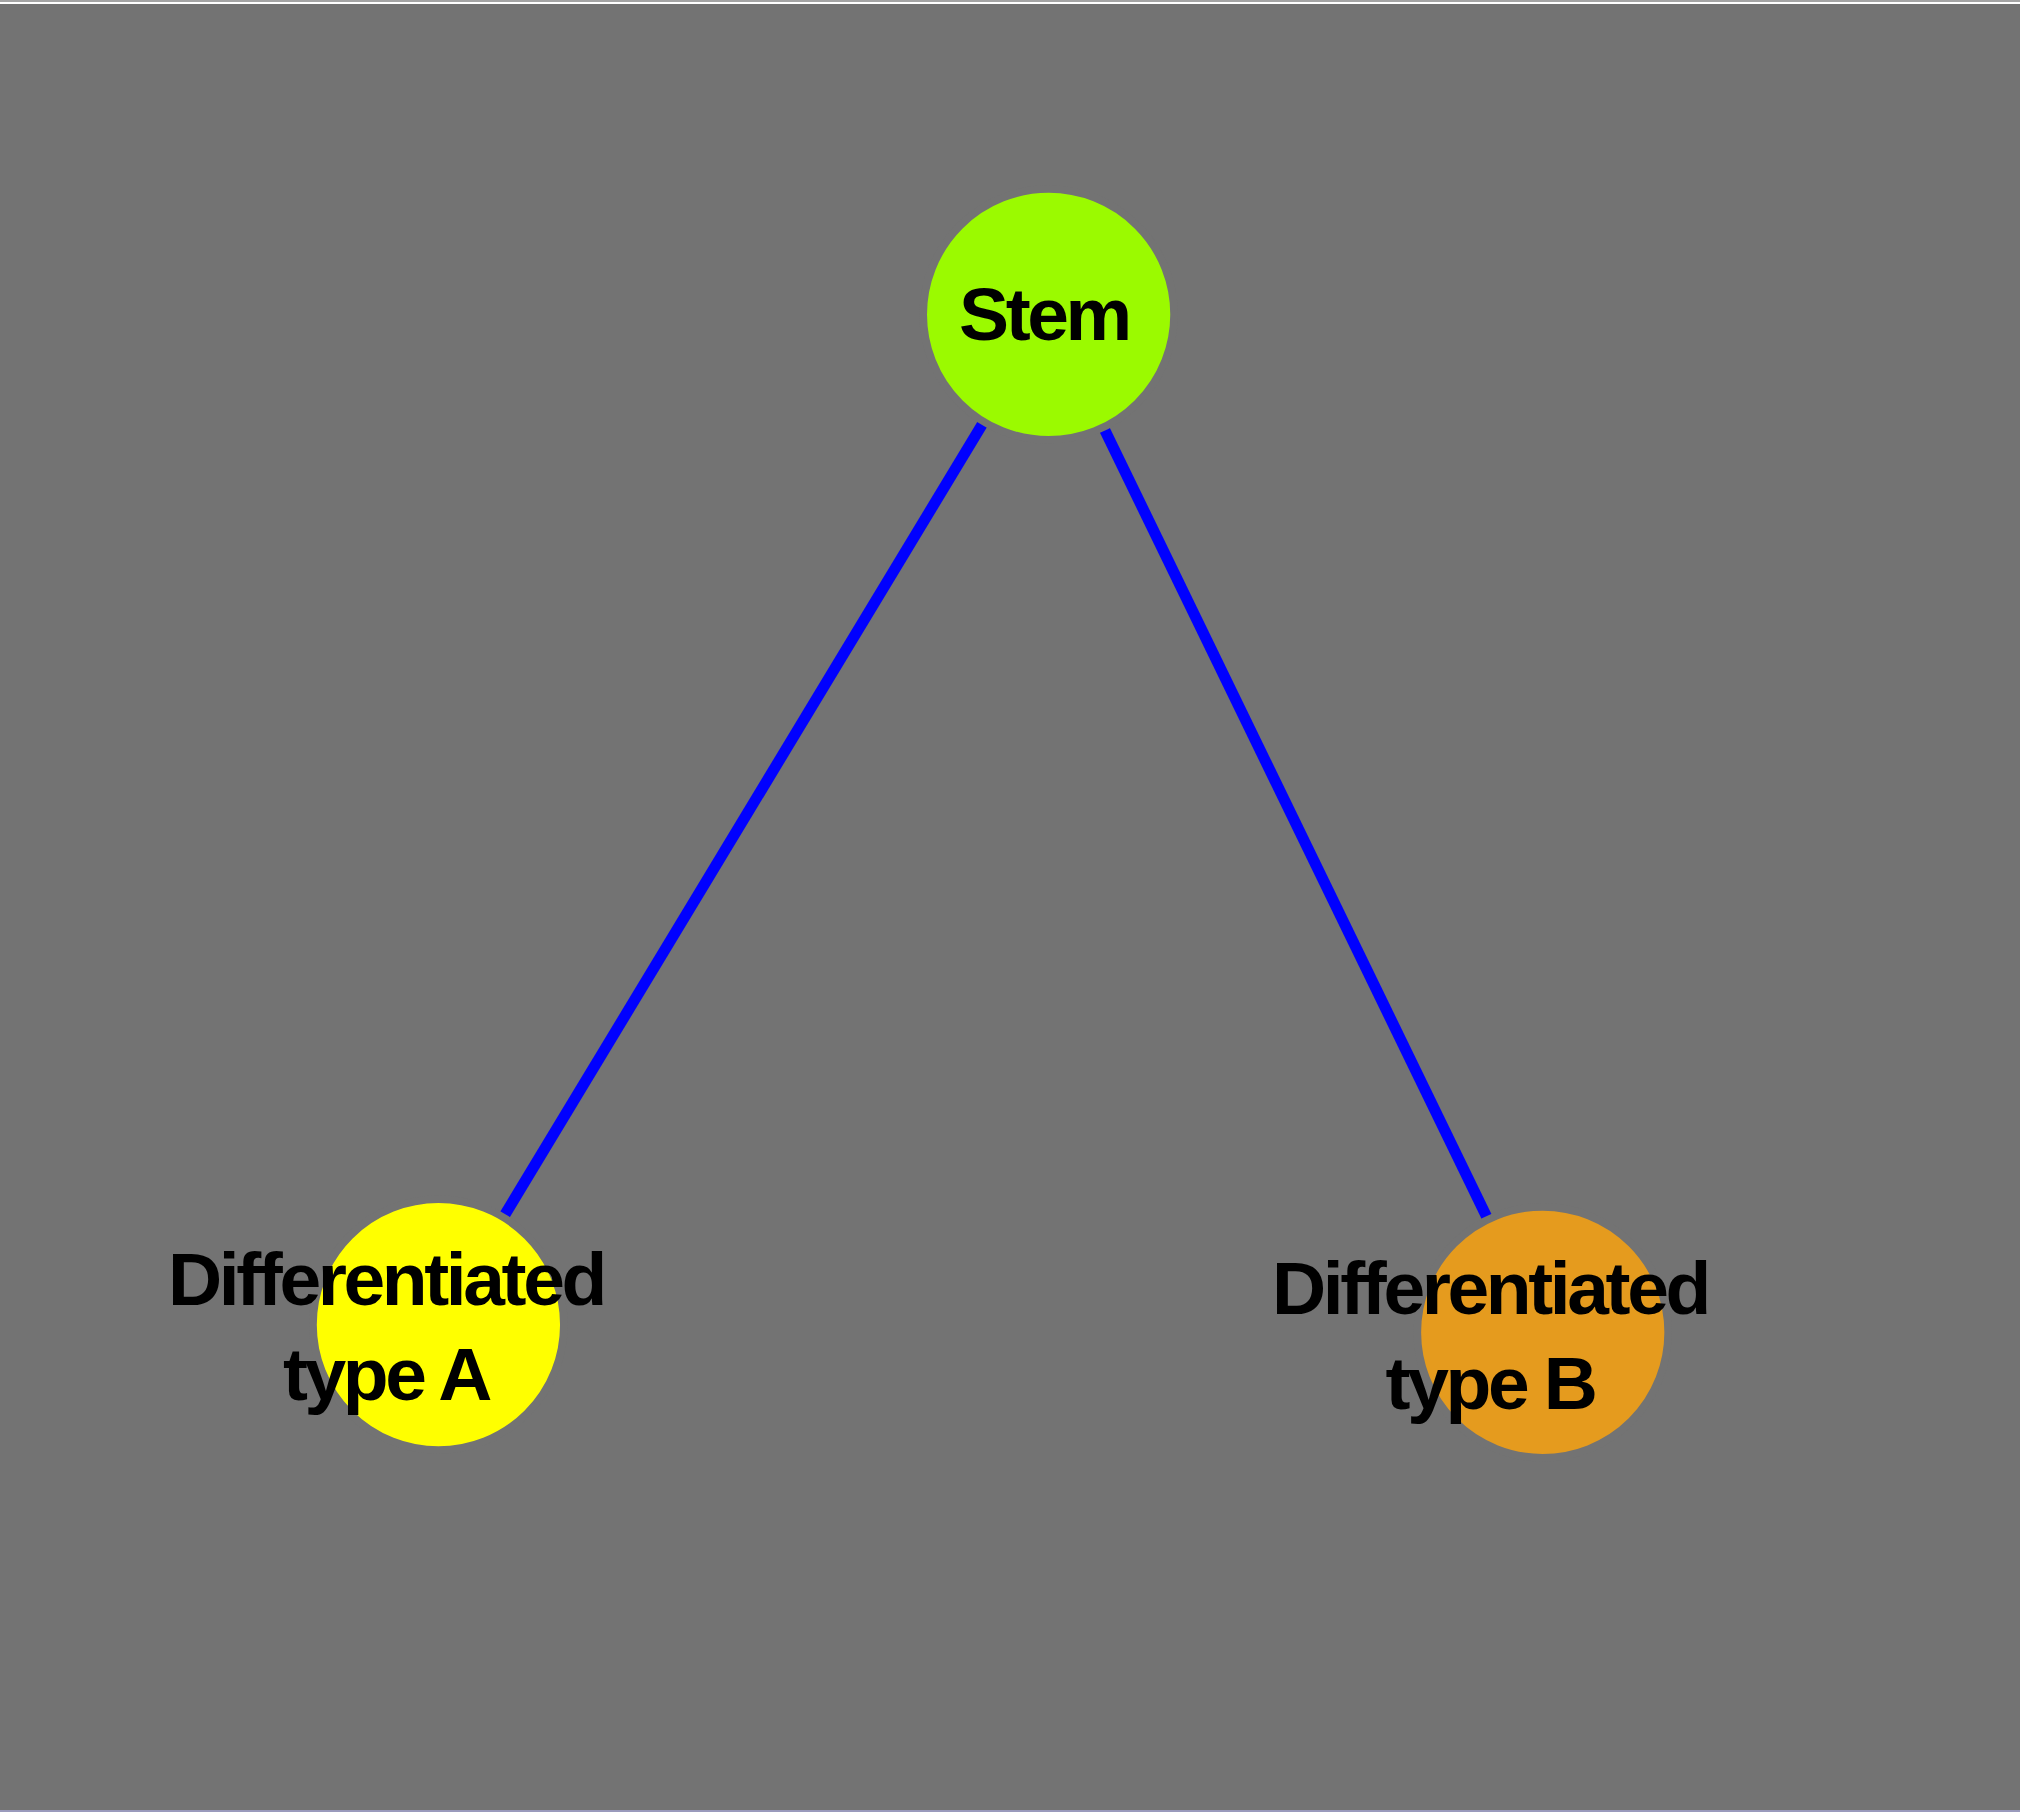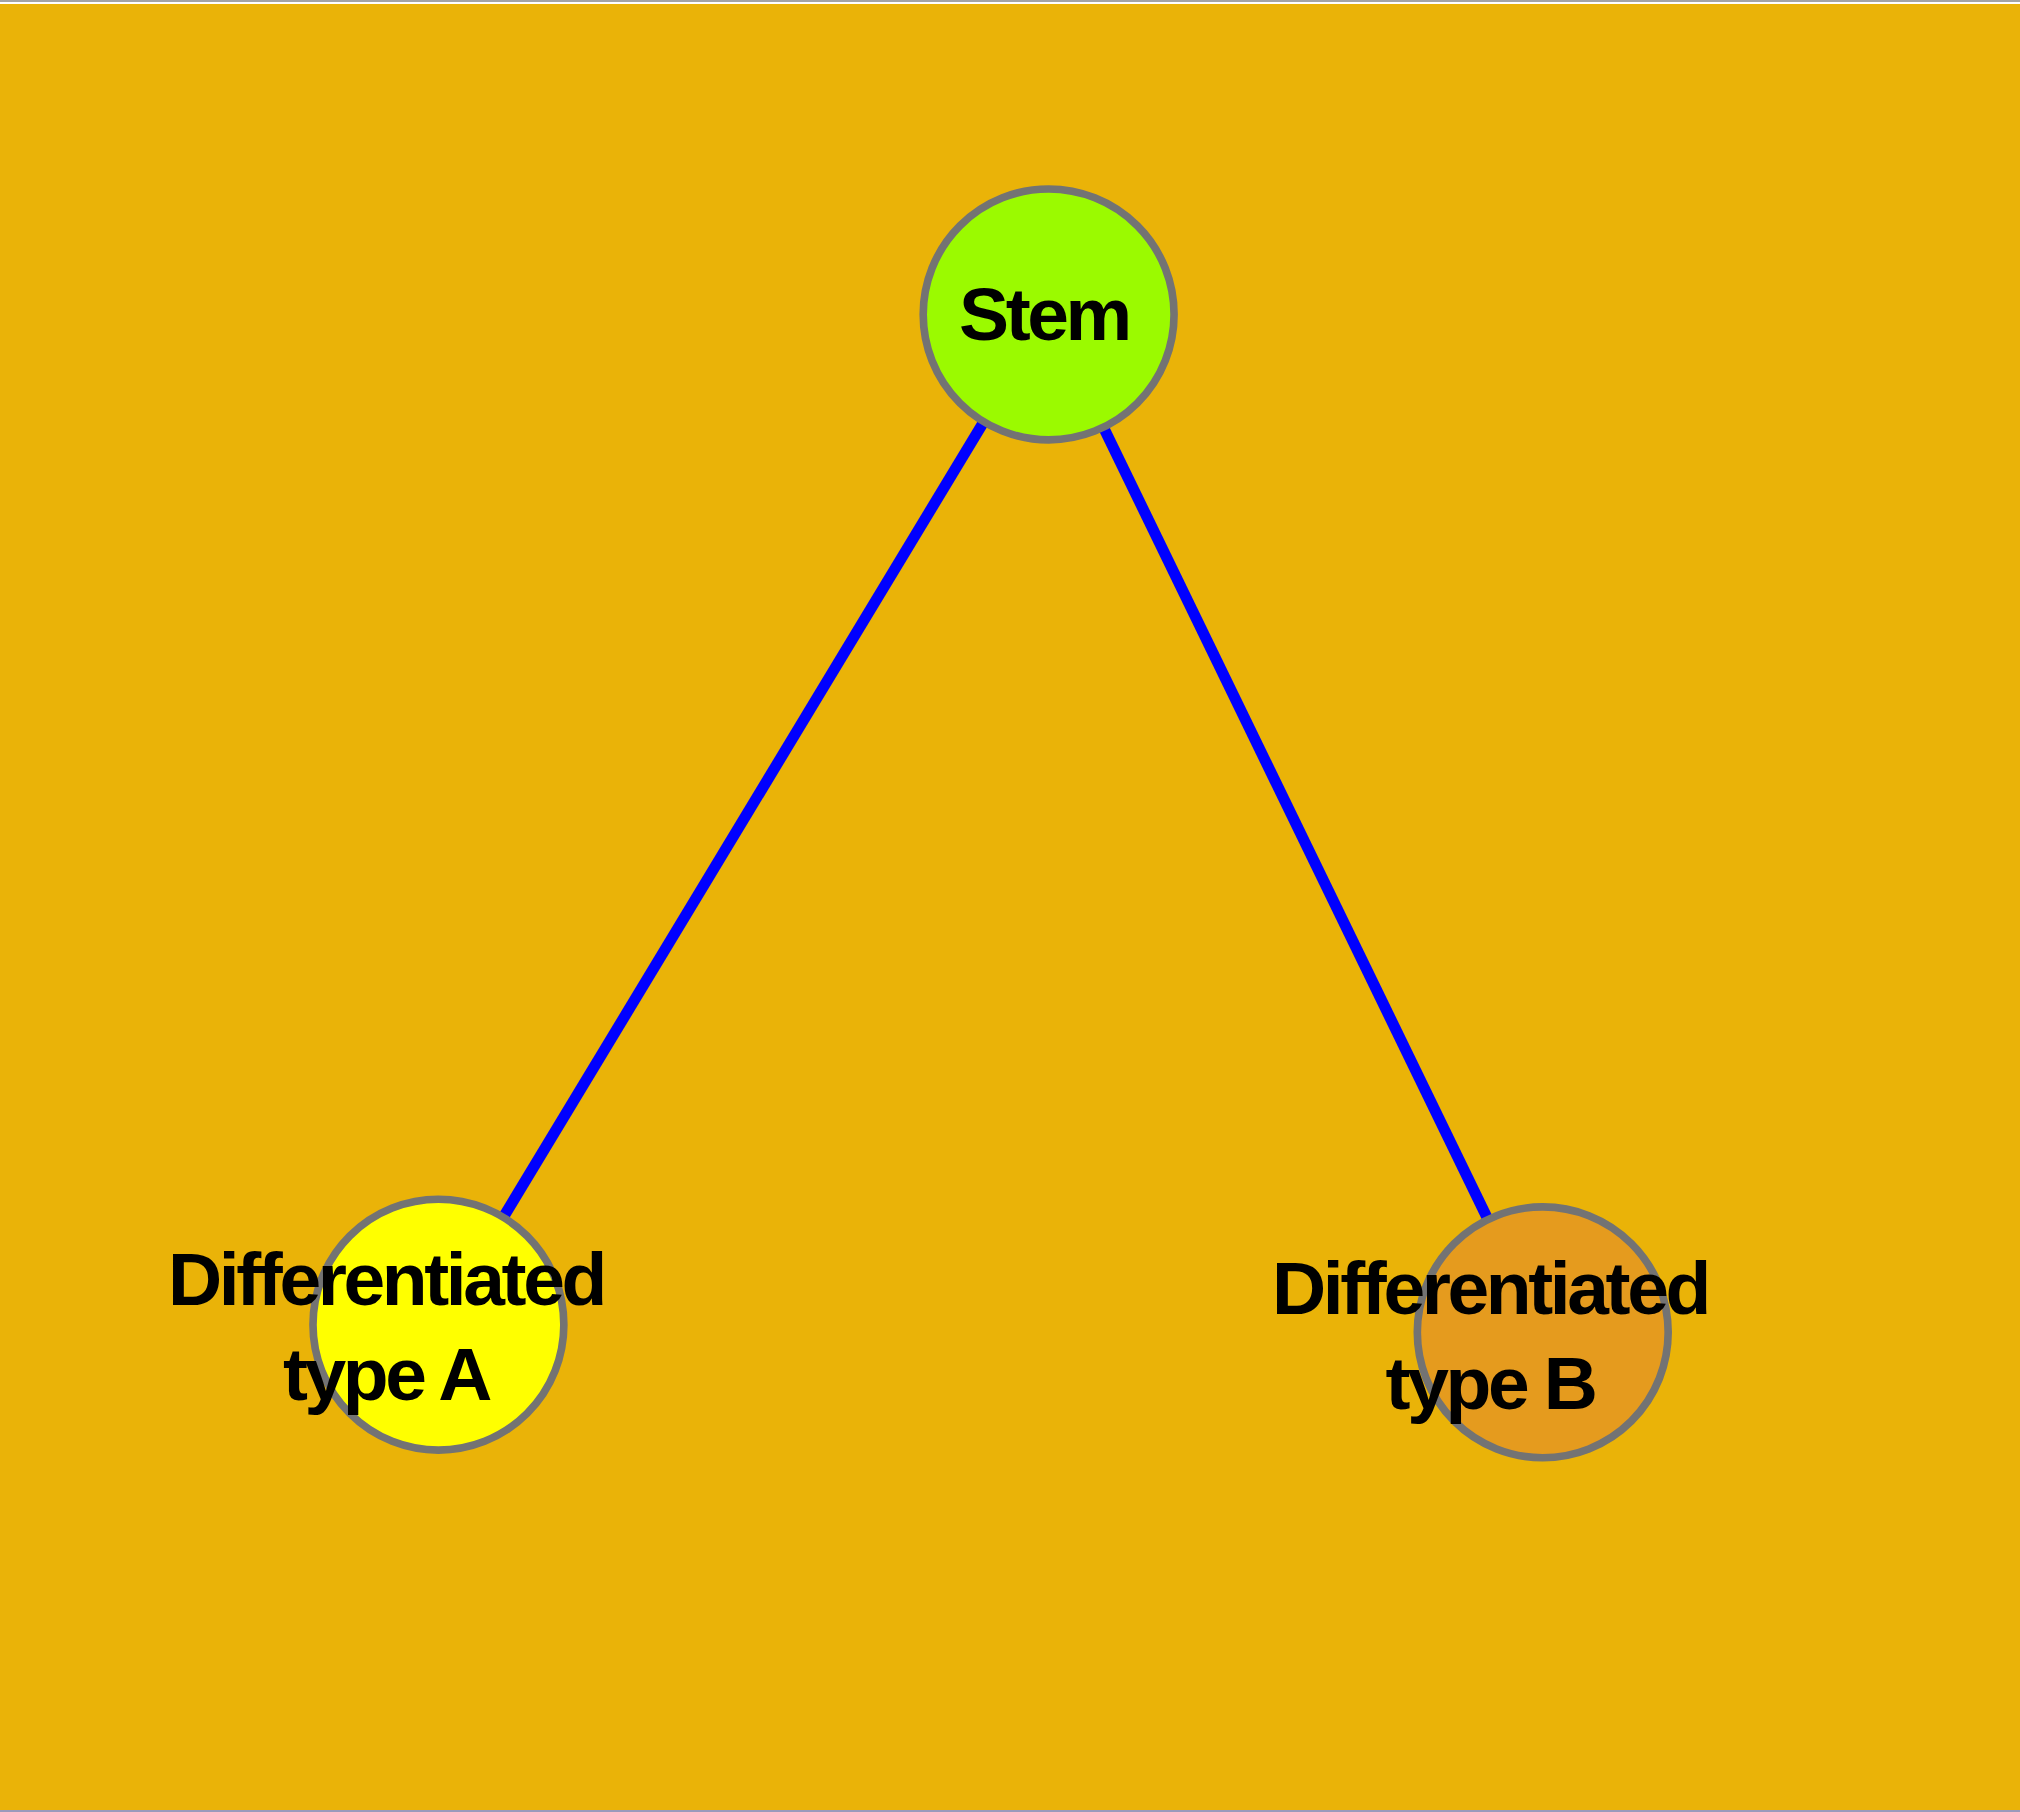--- a/index.html
+++ b/index.html
@@ -51,21 +51,21 @@
     line-height: 95px;
     letter-spacing: -3.4px;
     color: #000000;
     white-space: pre;
     text-align: center;
   }
 </style>
 </head>
 <body>
 
-<div class="stage" style="width: 2021px; height: 1812px; background: #eab308;">
+<div class="stage" style="width: 2021px; height: 1812px; background: #737373;">
   <div class="top-hairline" style="background: rgb(164, 164, 164);"></div>
   <div class="top-band" style="background: rgb(255, 255, 255);"></div>
   <svg class="graph" xmlns="http://www.w3.org/2000/svg" width="2021" height="1812" viewBox="0 0 2384 2138">
       <line x1="1237" y1="371" x2="517" y2="1563" stroke="#0000FF" stroke-width="13"></line>
       <line x1="1237" y1="371" x2="1820" y2="1572" stroke="#0000FF" stroke-width="13"></line>
       <circle cx="1237" cy="371" r="148" fill="#9BFA00" stroke="#737373" stroke-width="9"></circle>
       <circle cx="517" cy="1563" r="148" fill="#FFFF00" stroke="#737373" stroke-width="9"></circle>
       <circle cx="1820" cy="1572" r="148" fill="#E59B1E" stroke="#737373" stroke-width="9"></circle>
     </svg>
   <div class="labels">

